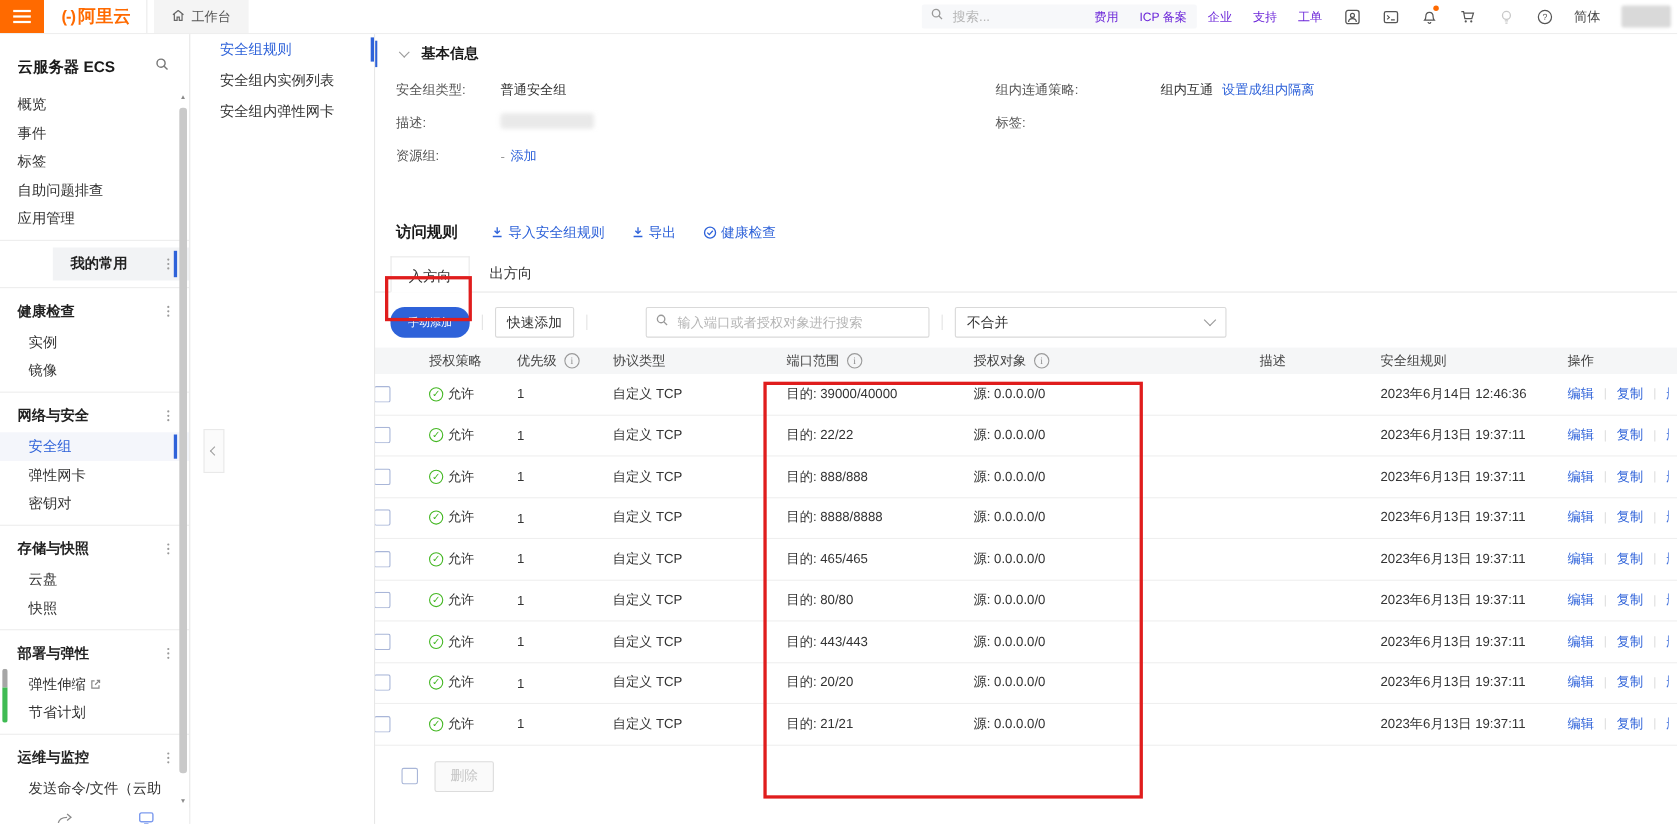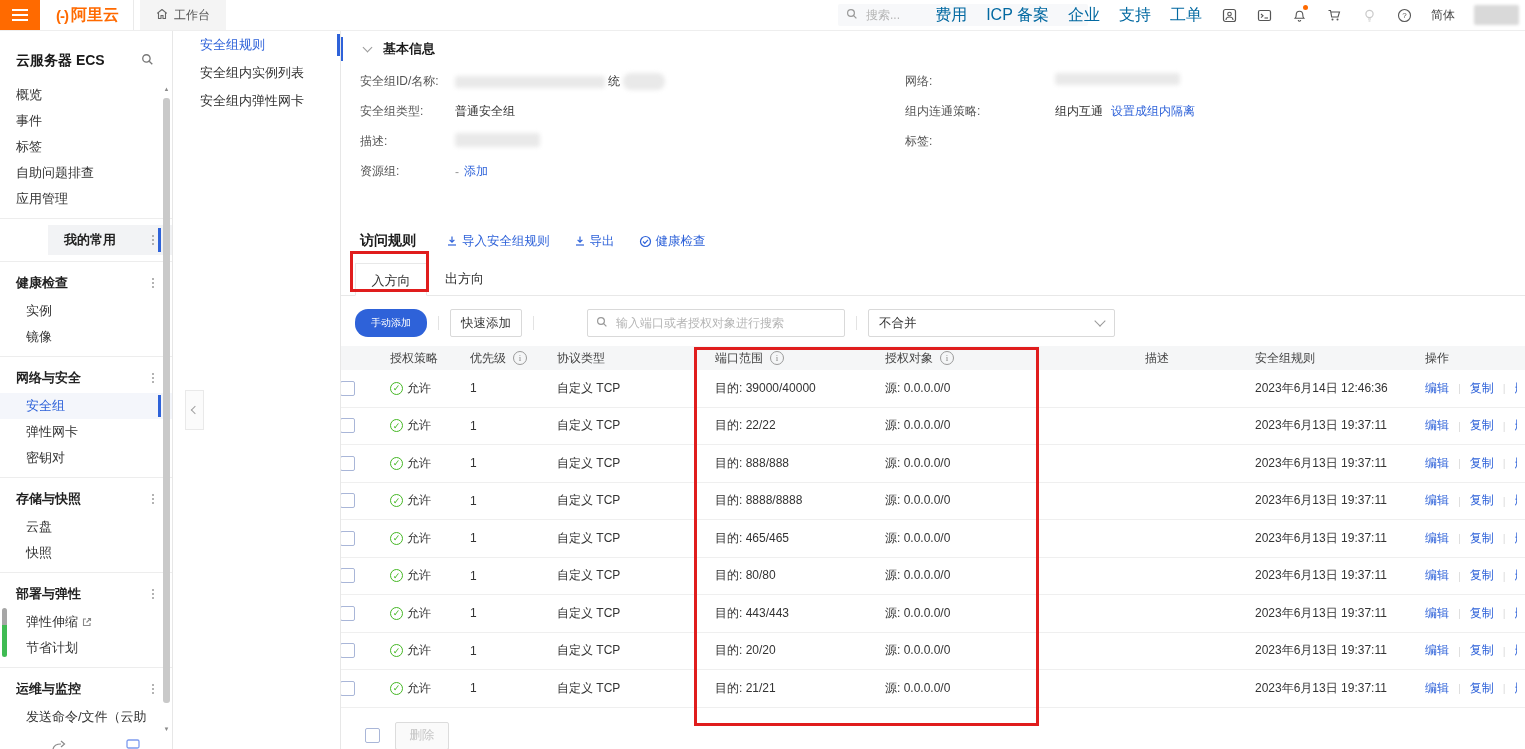--- a/index.html
+++ b/index.html
@@ -12,21 +12,21 @@
   .hamburger i{display:block;width:16px;height:2px;background:#fff;}
   .logo{display:flex;align-items:center;margin:0 14px 0 16px;color:#ff6a00;font-weight:700;white-space:nowrap;}
   .logo .mark{font-size:15px;letter-spacing:-1px;margin-right:3px;}
   .logo .txt{font-size:16px;}
   .tb-div{width:1px;height:30px;background:#eaeaea;}
   .chip{height:30px;background:#f4f4f4;display:flex;align-items:center;gap:6px;padding:0 16px;margin-left:6px;font-size:12px;color:#555;cursor:pointer;}
   .searchbox{position:absolute;left:838px;top:4px;width:234px;height:22px;background:#f7f8fa;border-radius:2px;display:flex;align-items:center;gap:6px;padding:0 8px;}
   .searchbox input{border:none;outline:none;background:transparent;font-size:12px;color:#666;width:100%;font-family:inherit;}
   .searchbox input::placeholder{color:#b5b5b5;}
   .top-right{position:absolute;right:6px;top:0;height:30px;display:flex;align-items:center;gap:19px;}
-  .topnav-item{font-size:16px;color:#0369a1;cursor:pointer;white-space:nowrap;text-align:right;}
+  .topnav-item{font-size:11px;color:#6d28d9;cursor:pointer;white-space:nowrap;text-align:right;}
   .ticon{position:relative;display:flex;align-items:center;justify-content:center;width:16px;height:16px;cursor:pointer;}
   .ticon svg{display:block;}
   .bell-dot{position:absolute;right:-1px;top:-2px;width:5px;height:5px;border-radius:50%;background:#ff6a00;}
   .lang{font-size:12px;color:#444;cursor:pointer;}
   .avatar{width:45px;height:20px;background:#d9d9d9;border-radius:2px;filter:blur(1.5px);}
 
   
   .sidebar{position:absolute;left:0;top:30px;width:172px;height:719px;background:#fff;border-right:1px solid #e7e7e7;z-index:5;}
   .side-scroll{position:absolute;left:0;top:0;right:0;height:704px;overflow:hidden;}
   .side-title{display:flex;align-items:flex-end;justify-content:space-between;padding:22px 18px 0 16px;}
@@ -296,32 +296,20 @@
 
   <div class="main">
 
     <div class="sec-header">
       <span class="chev-down"></span>
       <span class="sec-title">基本信息</span>
     </div>
 
     <div class="info-rows">
       <div class="i-row">
-        <span class="i-lbl">安全组ID/名称:</span>
-        <span class="i-val">
-            <span class="blur b1"></span>
-            <span>统</span>
-            <span class="blur b2"></span>
-          </span>
-        <span class="i-lbl2">网络:</span>
-        <span class="i-val2">
-            <span class="blur b4"></span>
-          </span>
-      </div>
-      <div class="i-row">
         <span class="i-lbl">安全组类型:</span>
         <span class="i-val">普通安全组</span>
         <span class="i-lbl2">组内连通策略:</span>
         <span class="i-val2">
             <span>组内互通</span>
             <a class="link">设置成组内隔离</a>
           </span>
       </div>
       <div class="i-row">
         <span class="i-lbl">描述:</span>

